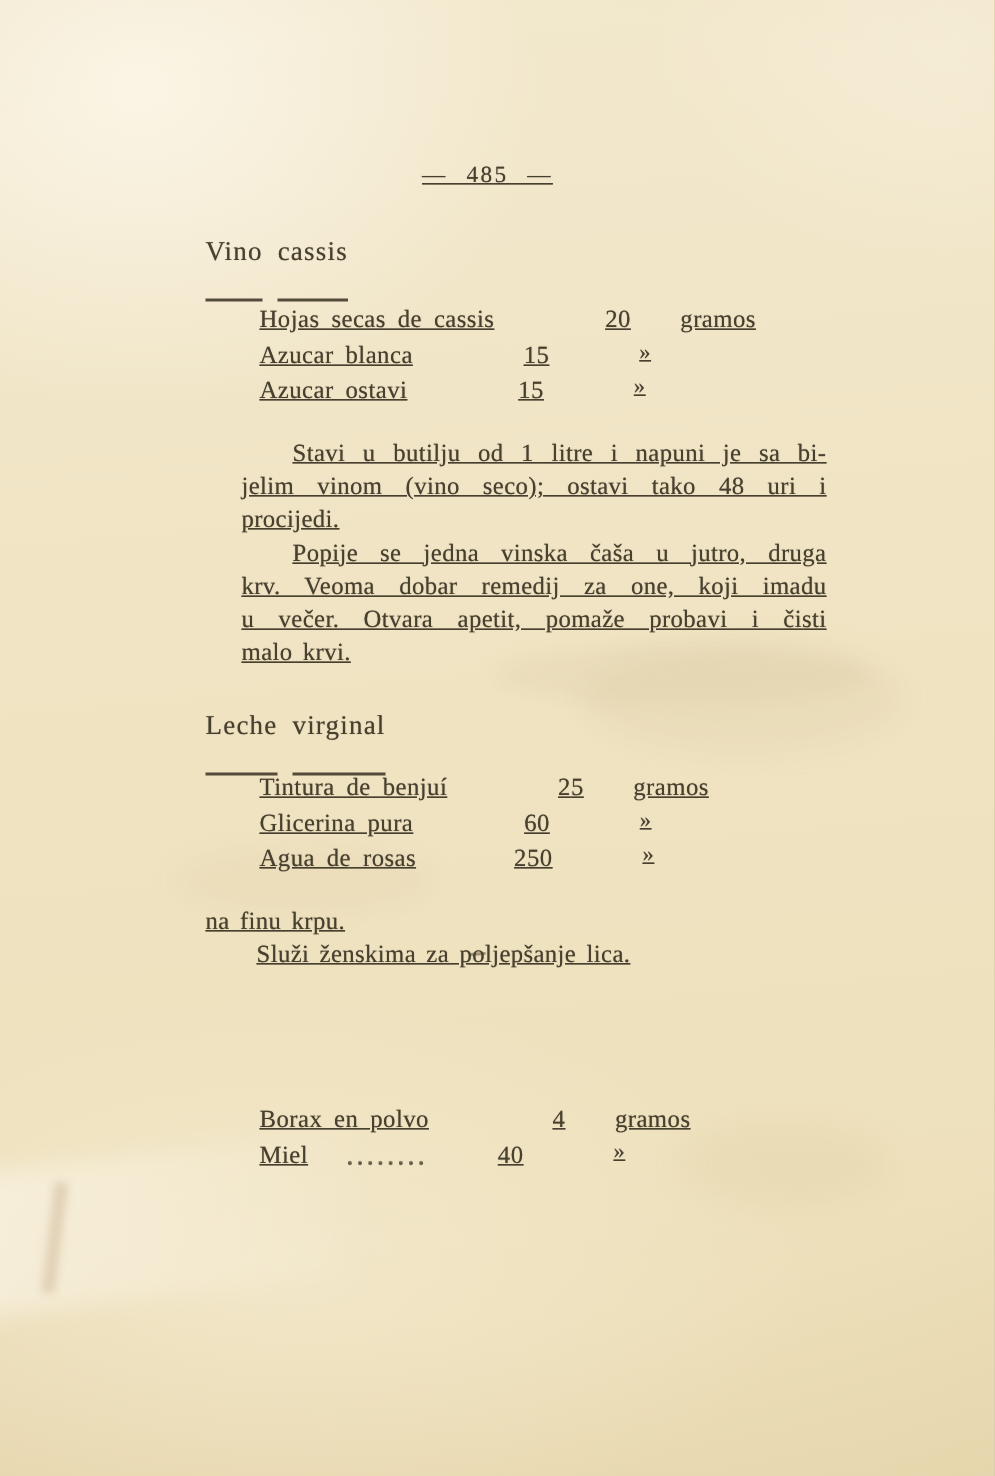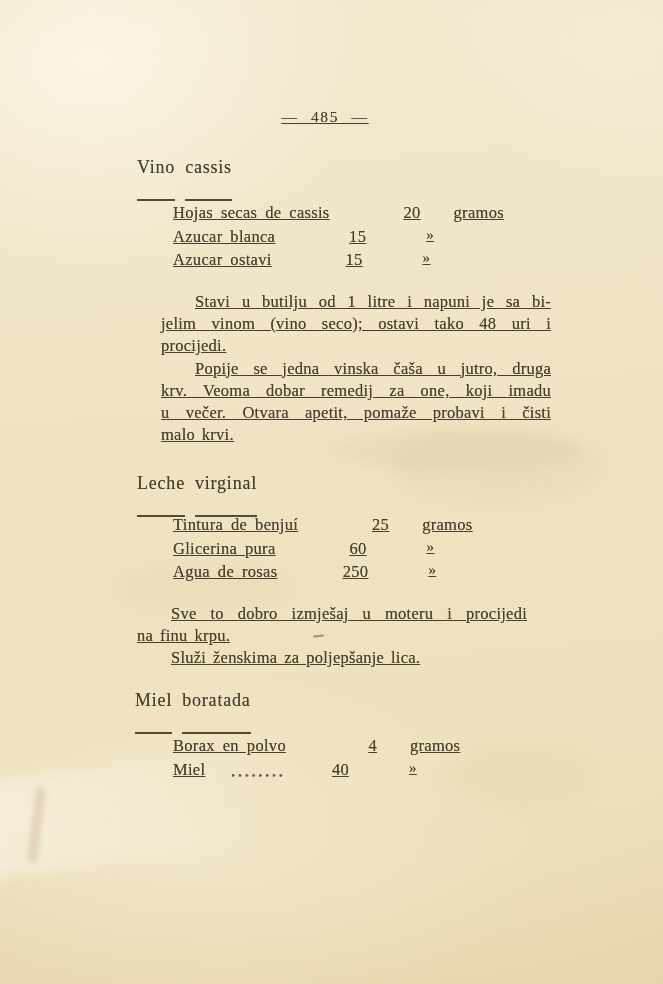--- a/index.html
+++ b/index.html
@@ -166,28 +166,24 @@
     </div>
     <div class="ingrow">
       <span class="ingname">Agua de rosas</span>
       <span class="dots"></span>
       <span class="qty">250</span>
       <span class="unit gui">»</span>
     </div>
   </div>
 
   <div class="txt bodytxt" id="body2">
-    <div class="bl jl indent">Sve to dobro izmješaj u moteru i procijedi</div>
     <div class="bl">na finu krpu.</div>
     <div class="bl indent">Služi ženskima za poljepšanje lica.</div>
   </div>
 
-  <div class="txt heading" id="h3">
-    <span class="hw">Miel</span><span class="hw">boratada</span>
-  </div>
 
   <div class="txt inglist" id="list3">
     <div class="ingrow">
       <span class="ingname">Borax en polvo</span>
       <span class="dots"></span>
       <span class="qty">4</span>
       <span class="unit">gramos</span>
     </div>
     <div class="ingrow">
       <span class="ingname">Miel</span>

